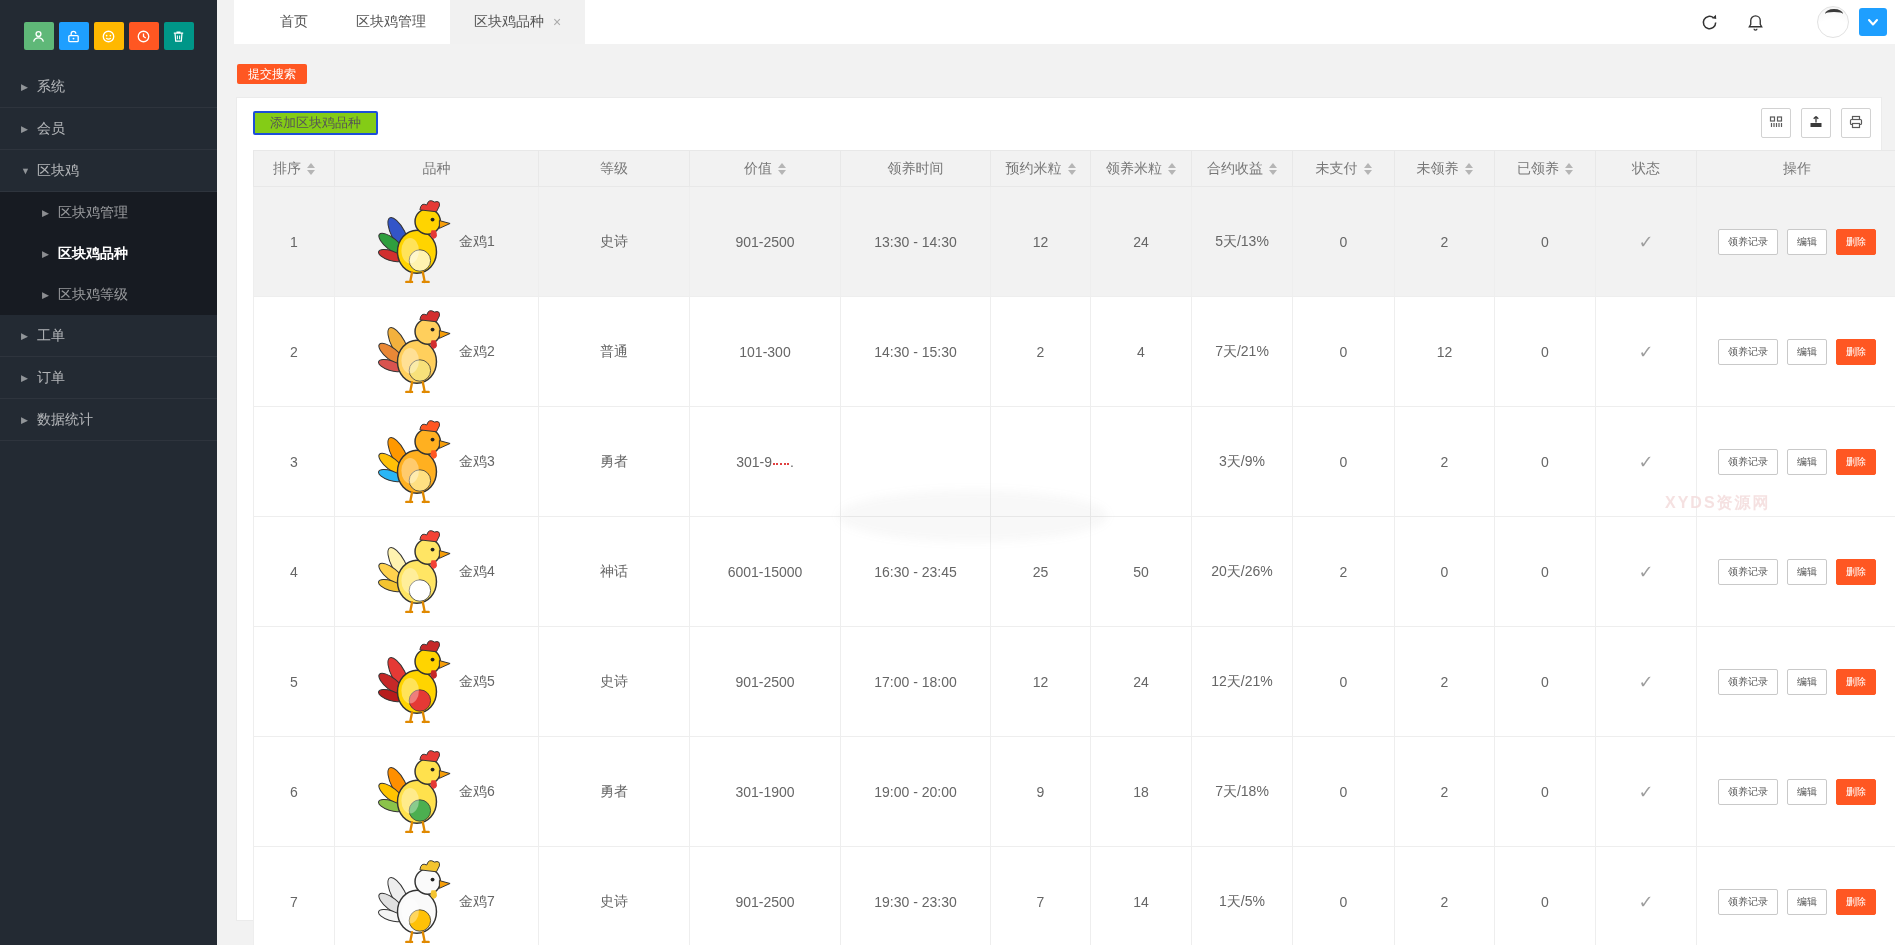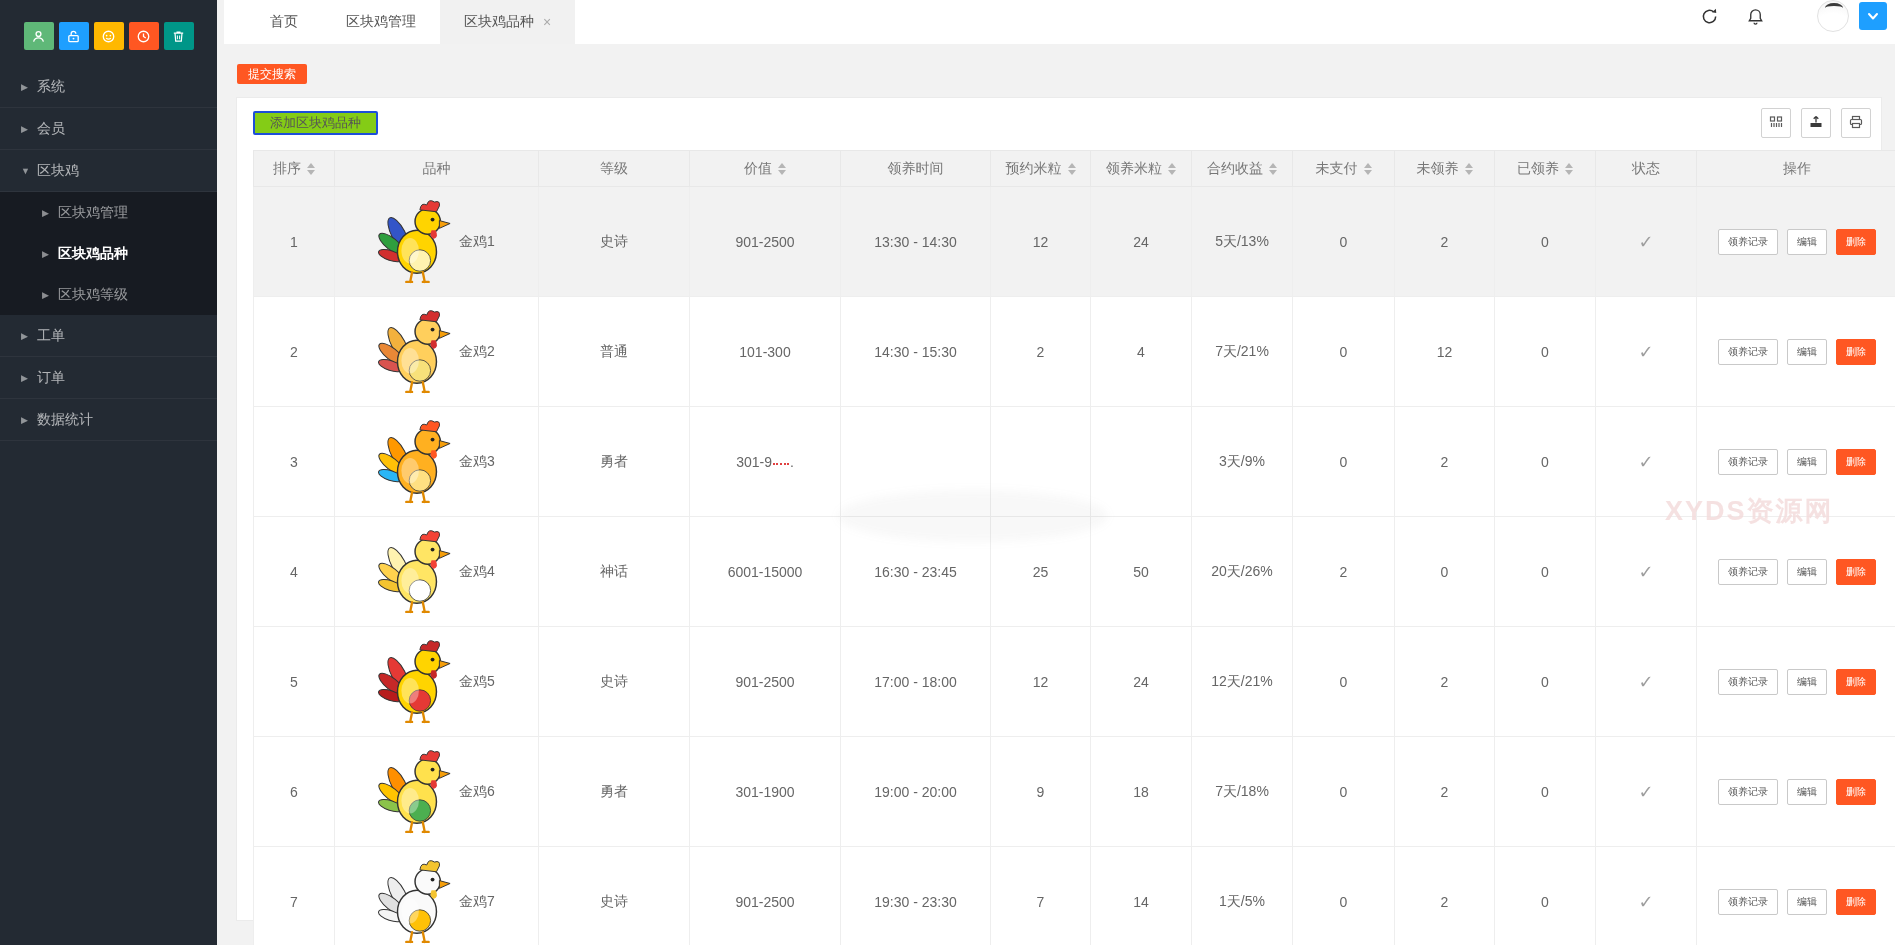--- a/index.html
+++ b/index.html
@@ -12,21 +12,21 @@
   .quick-row { display:flex; justify-content:center; gap:5px; padding:22px 0 16px 0; }
   .quick-btn { width:30px; height:28px; border-radius:2px; display:flex; align-items:center; justify-content:center; cursor:pointer; }
   .quick-btn svg { display:block; }
   .menu-item { height:42px; display:flex; align-items:center; padding-left:21px; color:rgba(255,255,255,.65); cursor:pointer; border-bottom:1px solid rgba(255,255,255,.05); font-size:14px; }
   .menu-item .arrow { font-size:9px; width:16px; color:rgba(255,255,255,.5); }
   .submenu { background:#171b22; }
   .submenu .menu-item { padding-left:42px; border-bottom:none; height:41px; color:rgba(255,255,255,.55); }
   .submenu .menu-item.active { color:#ffffff; font-weight:bold; }
 
   
-  .topbar { position:absolute; left:224px; top:0; right:0; height:44px; background:#fff; display:flex; align-items:flex-start; z-index:9; }
+  .topbar { position:absolute; left:234px; top:0; right:0; height:44px; background:#fff; display:flex; align-items:center; z-index:9; }
   .tabs { display:flex; height:100%; margin-left:22px; }
   .tab { padding:0 24px; display:flex; align-items:center; gap:9px; color:#555; cursor:pointer; font-size:14px; }
   .tab.active { background:#f1f1f1; }
   .tab .close { color:#aaa; font-size:14px; line-height:1; }
   .top-icons { margin-left:auto; display:flex; align-items:center; padding-right:8px; }
   .icon-btn { width:32px; height:32px; display:flex; align-items:center; justify-content:center; cursor:pointer; }
   .avatar { width:32px; height:32px; border-radius:50%; background:radial-gradient(circle at 50% 120%, #ffffff 60%, #f3f3f3 100%); border:1px solid #e2e2e2; position:relative; overflow:hidden; margin-left:46px; cursor:pointer; }
   .avatar::before { content:""; position:absolute; left:7px; top:2px; width:18px; height:7px; border-radius:50%; border-top:3px solid #3a3a3a; }
   .dropdown-btn { width:28px; height:28px; border-radius:3px; display:flex; align-items:center; justify-content:center; margin-left:10px; cursor:pointer; }
 
@@ -56,21 +56,21 @@
 
   .breed-cell { display:flex; align-items:center; justify-content:center; gap:5px; }
   .breed-cell svg { flex:none; }
   .status-check { color:#9e9e9e; font-size:18px; }
   .act-btn { height:26px; padding:0 9px; font-size:10px; border-radius:2px; cursor:pointer; font-family:inherit; }
   .act-plain { background:#fff; border:1px solid #C9C9C9; color:#555; }
   .act-danger { background:#FF5722; border:1px solid #FF5722; color:#fff; }
   .actions { display:flex; gap:9px; justify-content:center; }
 
   .obscure-tail { display:inline-block; width:16px; border-bottom:2px dotted #e04040; margin:0 1px 2px 1px; vertical-align:baseline; }
-  .wm-text { position:absolute; font-size:27px; font-weight:bold; letter-spacing:2px; color:rgba(238,205,205,0.6); pointer-events:none; z-index:6; white-space:nowrap; text-shadow:0 0 1px rgba(255,255,255,.6); }
+  .wm-text { position:absolute; font-size:16px; font-weight:bold; letter-spacing:2px; color:rgba(238,205,205,0.6); pointer-events:none; z-index:6; white-space:nowrap; text-shadow:0 0 1px rgba(255,255,255,.6); }
   .wm-blob { position:absolute; border-radius:50%; background:rgba(110,110,110,.05); filter:blur(4px); pointer-events:none; z-index:5; }
 </style>
 </head>
 <body>
 
 <div class="sidebar">
   <div class="quick-row">
       <div class="quick-btn" style="background: rgb(95, 184, 120);">
         <span>
           <svg width="15" height="15" viewBox="0 0 16 16">

